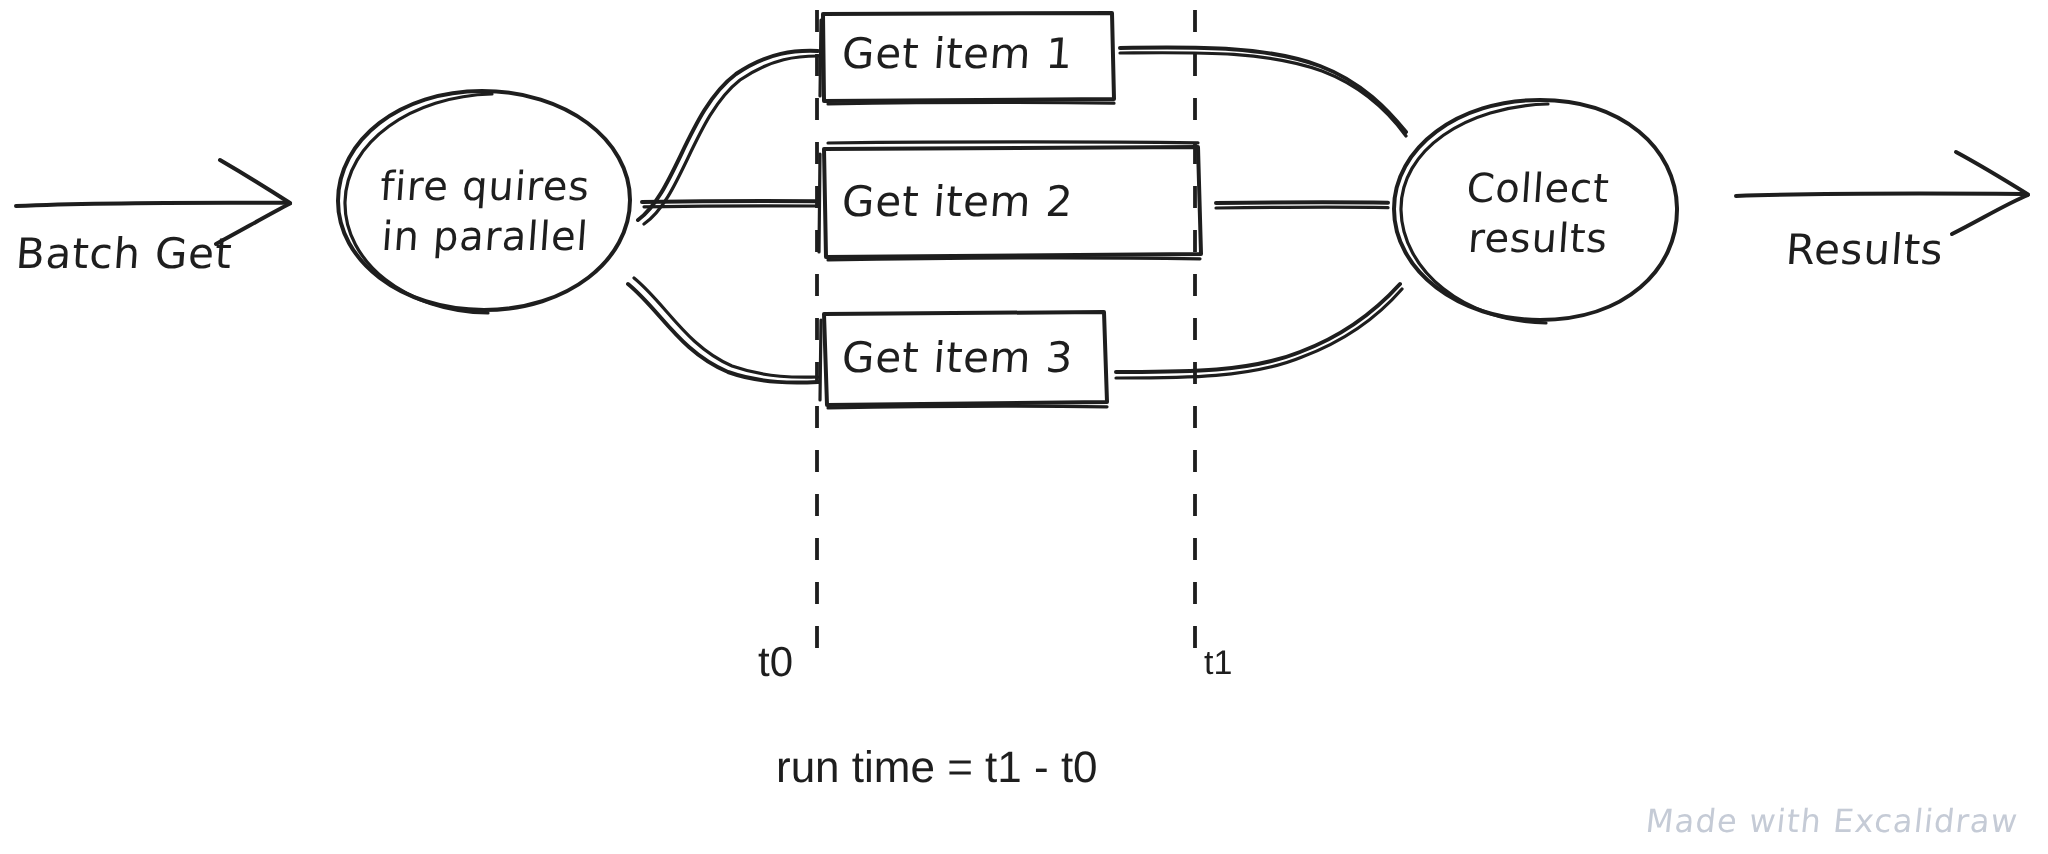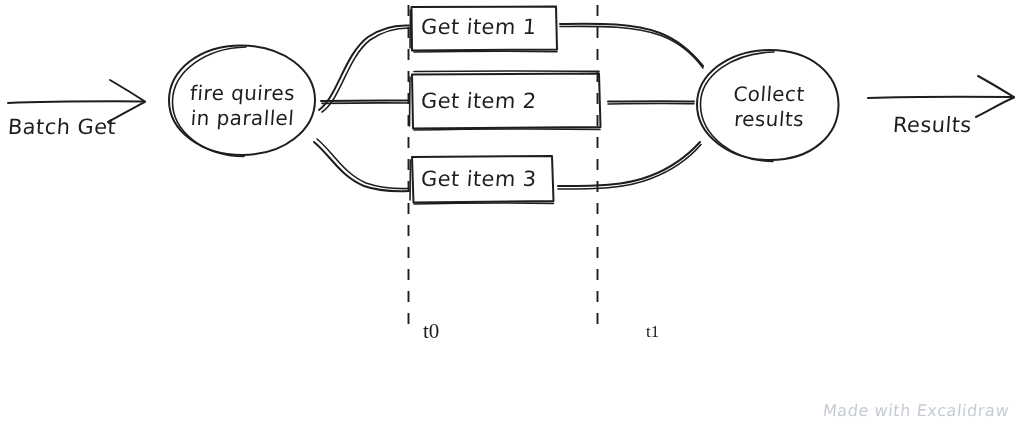--- a/index.html
+++ b/index.html
@@ -43,25 +43,24 @@
     font-family: "DejaVu Sans", sans-serif;
     color: #1e1e1e;
     white-space: pre;
     letter-spacing: 0.4px;
     line-height: 1.18;
     font-weight: 400;
     transform: skewX(-4deg);
   }
   .mono {
     position: absolute;
-    font-family: Liberation Serif, serif;
+    font-family: Liberation Sans, sans-serif;
     color: #1e1e1e;
     white-space: pre;
     line-height: 1.1;
-    margin-left: 44px;
   }
   .ellipse-label {
     text-align: center;
     font-size: 20px;
   }
   .box-label {
     font-size: 21px;
   }
   .edge-label {
     font-size: 21px;
@@ -172,16 +171,17 @@
   <div class="hand box-label" style="left:421px; top:167px;">Get item 3</div>
 
   <div class="hand ellipse-label" style="left:713px; top:83px; width:112px;">Collect</div>
   <div class="hand ellipse-label" style="left:713px; top:108px; width:112px;">results</div>
 
   <div class="hand edge-label" style="left:893px; top:113px;">Results</div>
 
   <div class="mono" style="left:379px; top:320px; font-size:21px;">t0</div>
   <div class="mono" style="left:602px; top:323px; font-size:17px;">t1</div>
 
+  <div class="mono" style="left:388px; top:372px; font-size:22px;">run time = t1 - t0</div>
 
   <div class="watermark" style="left:823px; top:401px;">Made with Excalidraw</div>
 
 </div>
 
 </body></html>

